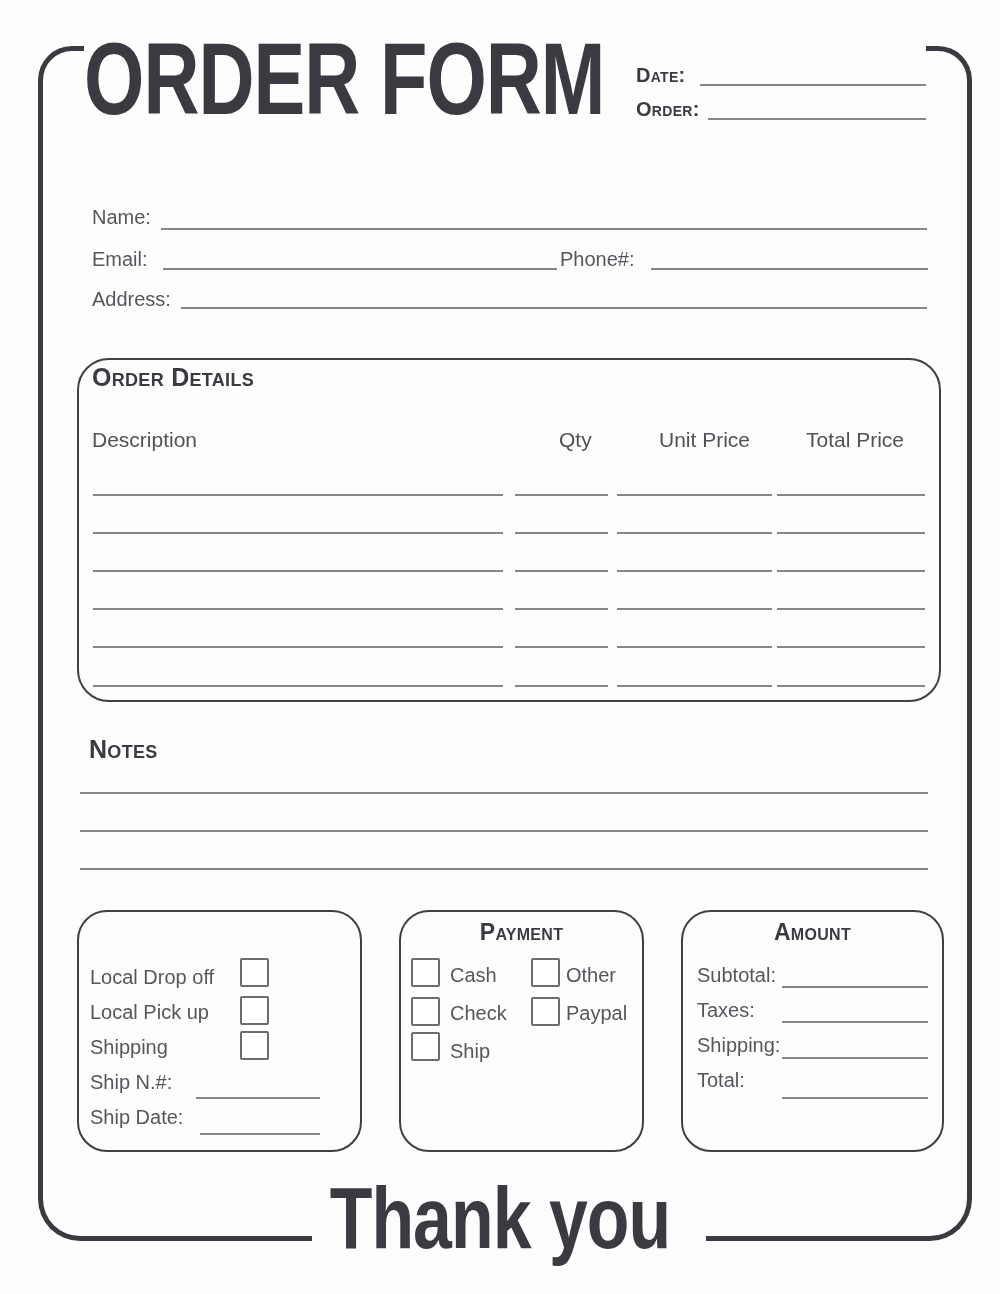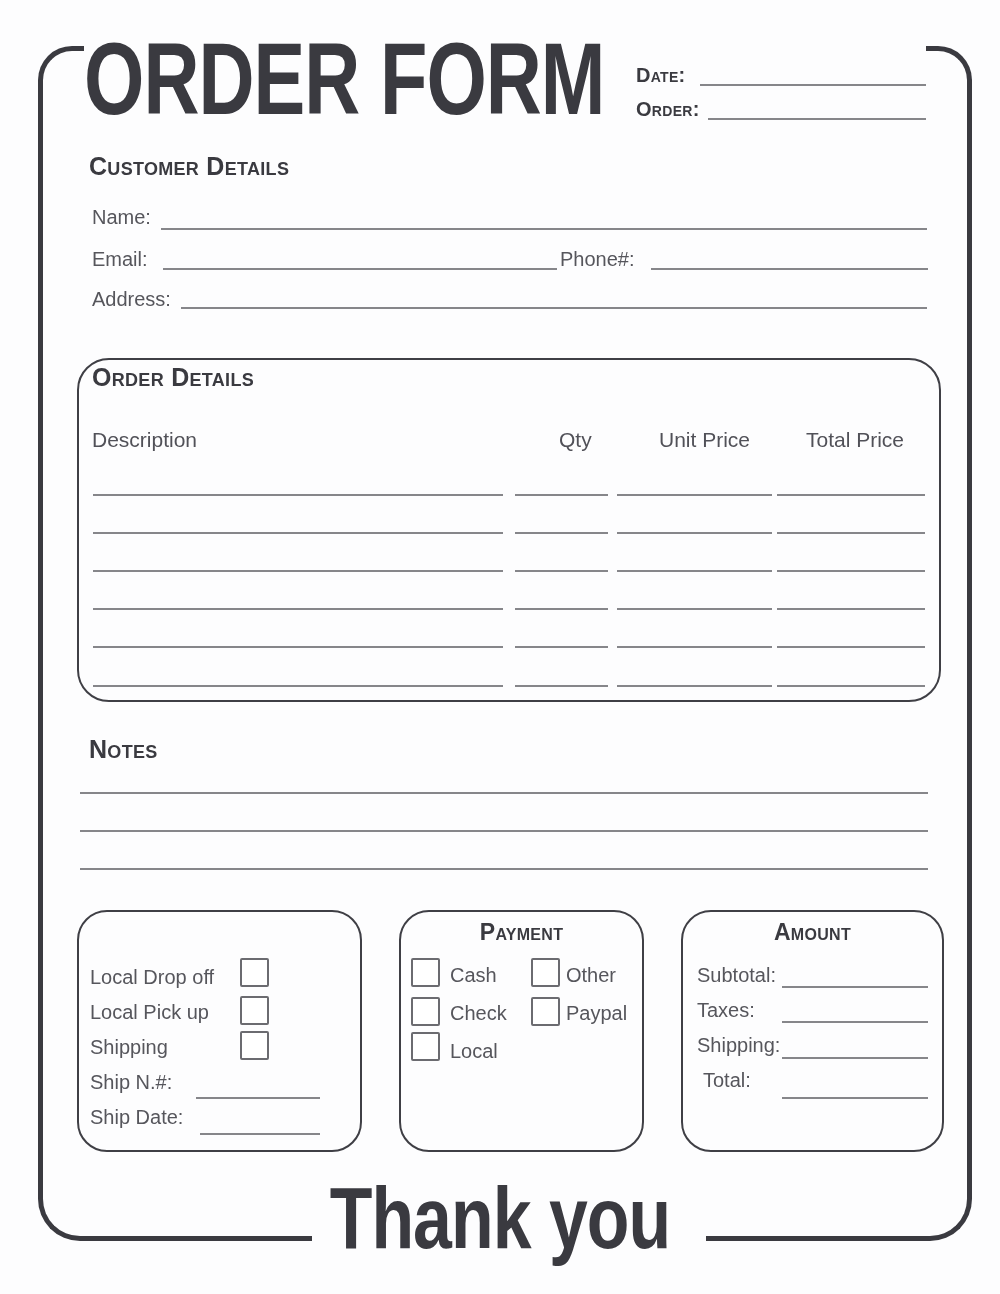--- a/index.html
+++ b/index.html
@@ -66,21 +66,20 @@
   <div class="frame f-bl"></div>
   <div class="frame f-br"></div>
 
   <div class="abs title">ORDER FORM</div>
 
   <span class="sc h-meta abs" style="left:636px; top:64px;">Date:</span>
   <div class="fline" style="left:700px; top:84px; width:226px;"></div>
   <span class="sc h-meta abs" style="left:636px; top:98px;">Order:</span>
   <div class="fline" style="left:708px; top:118px; width:218px;"></div>
 
-  <div class="sc h-sec abs" style="left:89px; top:153px;">Customer Details</div>
 
   <span class="lbl abs" style="left:92px; top:206px;">Name:</span>
   <div class="fline" style="left:161px; top:228px; width:766px;"></div>
 
   <span class="lbl abs" style="left:92px; top:248px;">Email:</span>
   <div class="fline" style="left:163px; top:268px; width:394px;"></div>
   <span class="lbl abs" style="left:560px; top:248px;">Phone#:</span>
   <div class="fline" style="left:651px; top:268px; width:277px;"></div>
 
   <span class="lbl abs" style="left:92px; top:288px;text-align:right;">Address:</span>
@@ -148,32 +147,32 @@
   <span class="lbl abs" style="left:90px; top:1106px;">Ship Date:</span>
   <div class="fline" style="left:200px; top:1133px; width:120px;"></div>
 
   <div class="box" style="left:399px; top:910px; width:245px; height:242px;"></div>
   <div class="sc h-box boxtitle" style="left:399px; top:920px; width:245px;">Payment</div>
   <div class="cb" style="left:411px; top:958px;"></div>
   <span class="lbl abs" style="left:450px; top:964px;">Cash</span>
   <div class="cb" style="left:411px; top:997px;"></div>
   <span class="lbl abs" style="left:450px; top:1002px;">Check</span>
   <div class="cb" style="left:411px; top:1032px;"></div>
-  <span class="lbl abs" style="left:450px; top:1040px;">Local</span>
+  <span class="lbl abs" style="left:450px; top:1040px;">Ship</span>
   <div class="cb" style="left:531px; top:958px;"></div>
   <span class="lbl abs" style="left:566px; top:964px;">Other</span>
   <div class="cb" style="left:531px; top:997px;"></div>
   <span class="lbl abs" style="left:566px; top:1002px;">Paypal</span>
 
   <div class="box" style="left:681px; top:910px; width:263px; height:242px;"></div>
   <div class="sc h-box boxtitle" style="left:681px; top:920px; width:263px;">Amount</div>
   <span class="lbl abs" style="left:697px; top:964px;">Subtotal:</span>
   <div class="fline" style="left:782px; top:986px; width:146px;"></div>
   <span class="lbl abs" style="left:697px; top:999px;">Taxes:</span>
   <div class="fline" style="left:782px; top:1021px; width:146px;"></div>
   <span class="lbl abs" style="left:697px; top:1034px;">Shipping:</span>
   <div class="fline" style="left:782px; top:1057px; width:146px;"></div>
-  <span class="lbl abs" style="left:697px; top:1069px;margin-left:6px;">Total:</span>
+  <span class="lbl abs" style="left:697px; top:1069px;">Total:</span>
   <div class="fline" style="left:782px; top:1097px; width:146px;"></div>
 
   <div class="abs thanks">Thank you</div>
 
 </div>
 
 </body></html>

